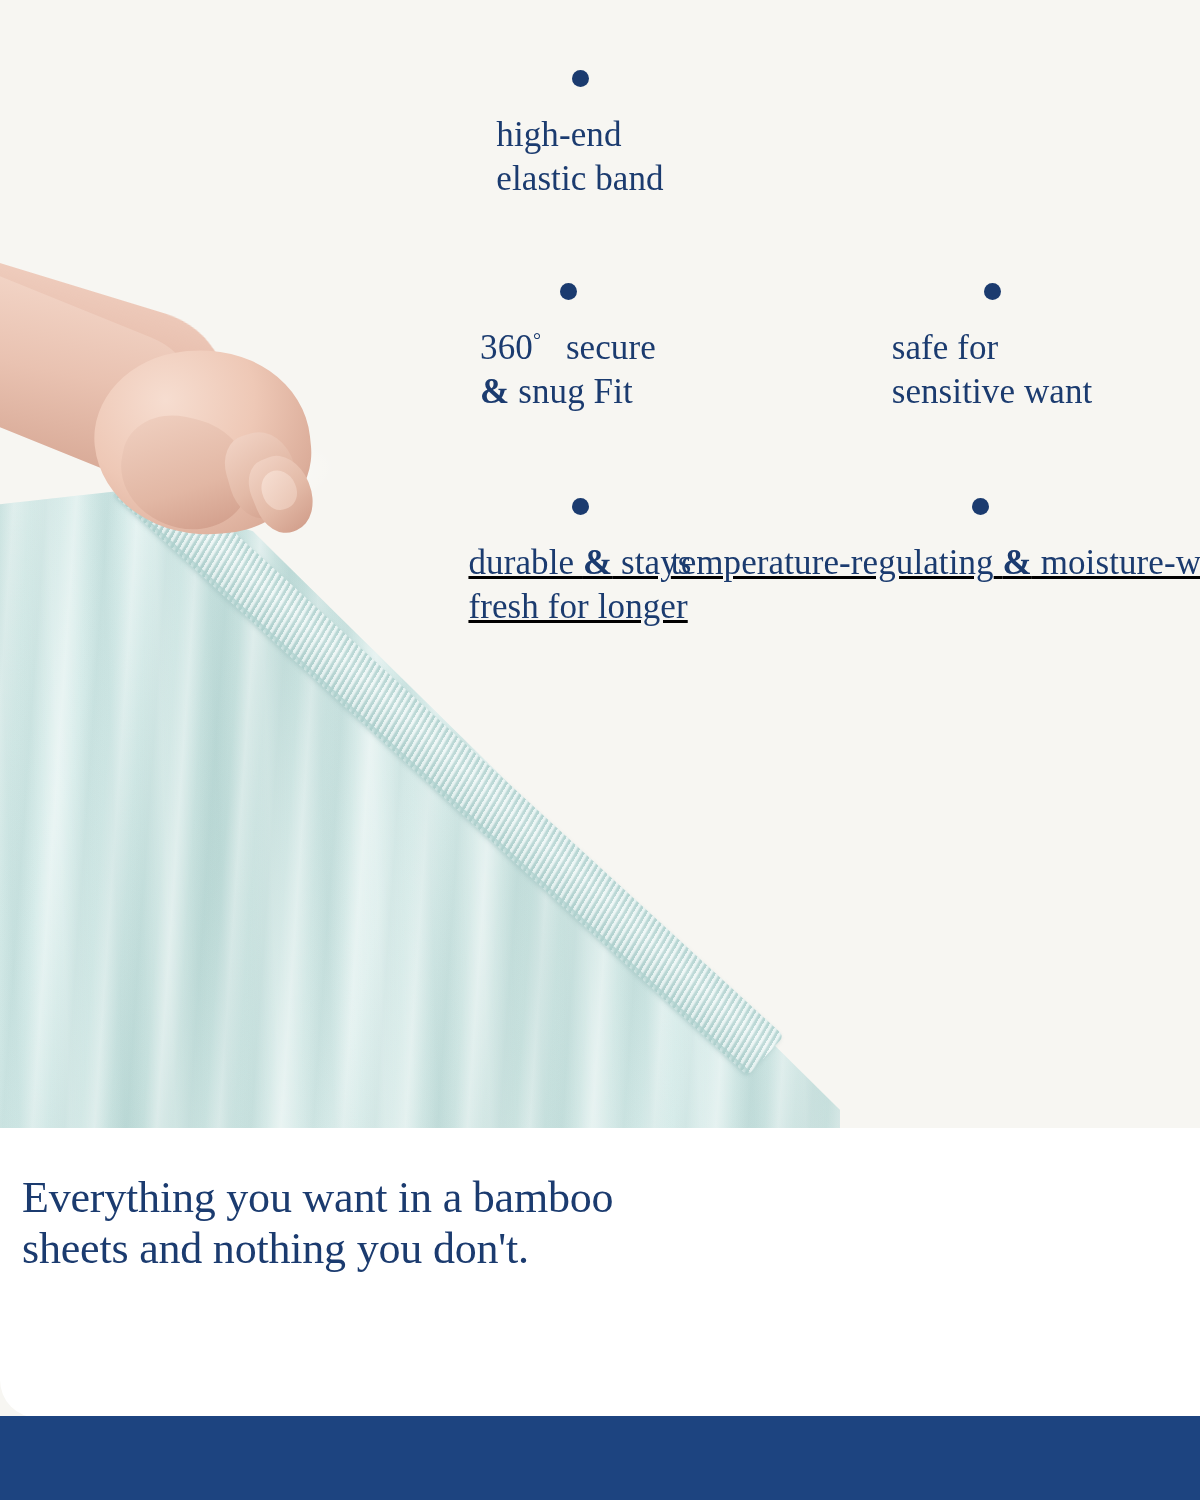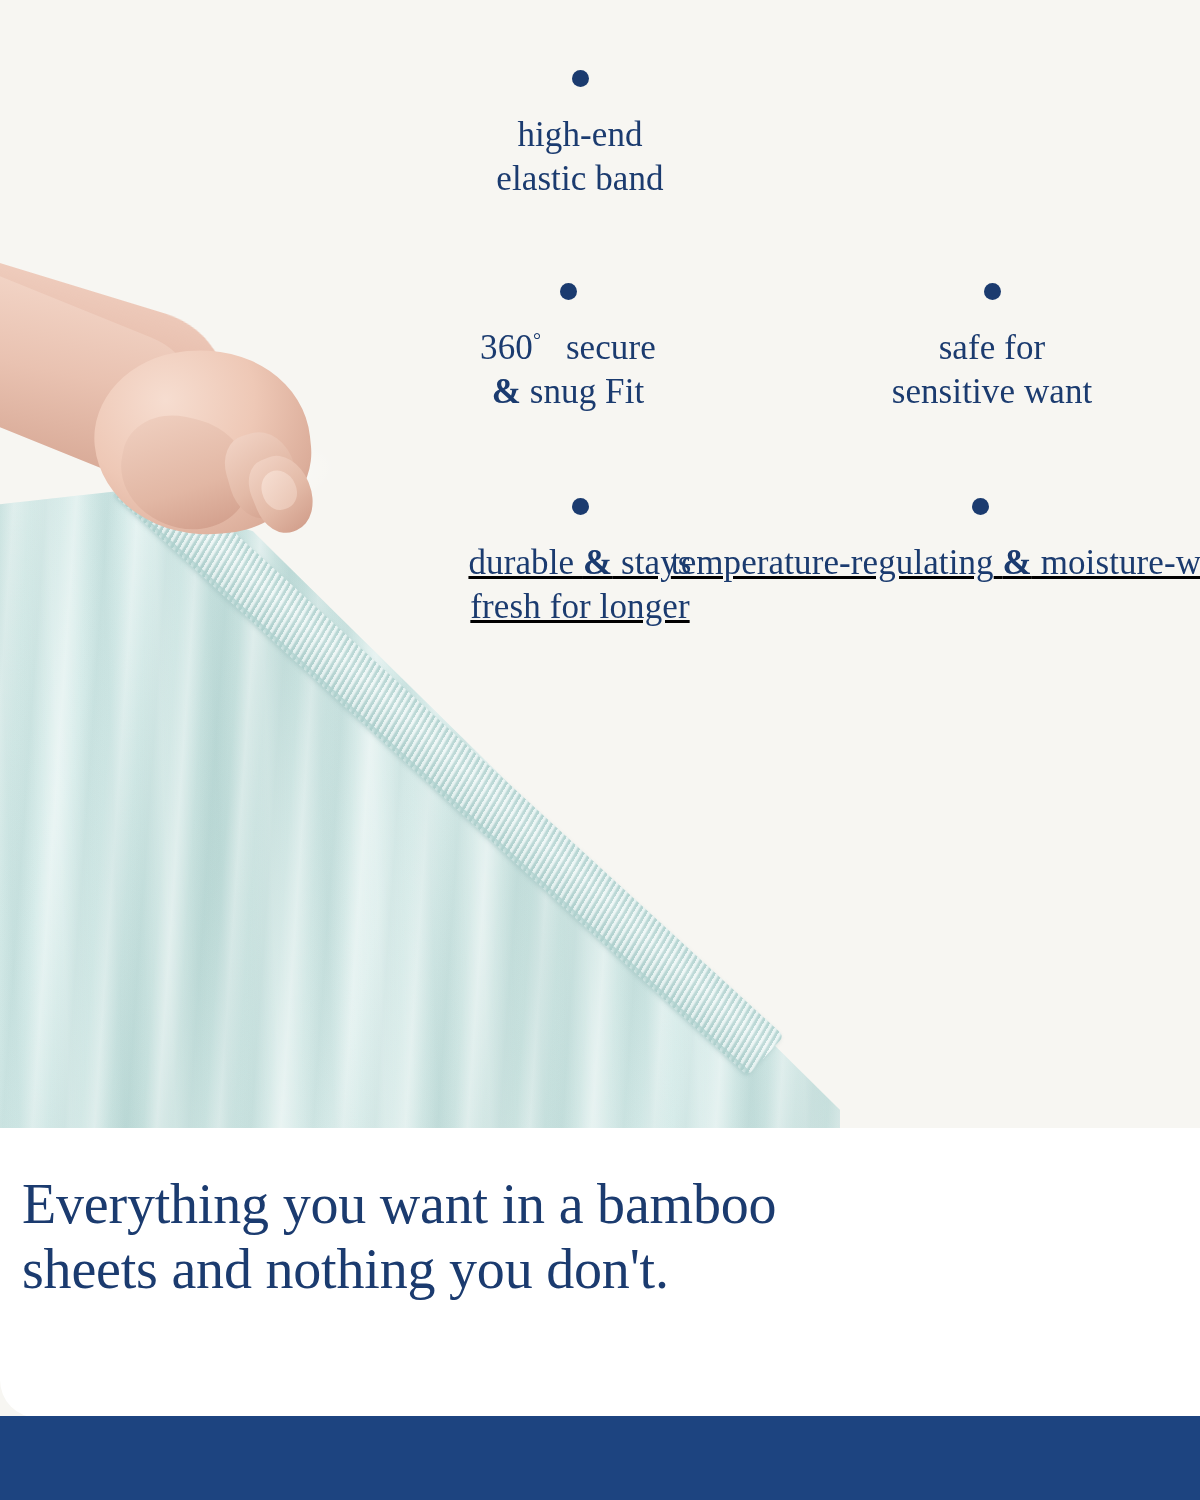--- a/index.html
+++ b/index.html
@@ -129,21 +129,20 @@
   }
 
   
   .features{
     position:absolute;left:380px;top:70px;width:800px;
   }
   .frow{display:flex;}
   .fcell{
     width:400px;
     display:flex;flex-direction:column;align-items:center;
-    text-align:center;
   }
   .dot{
     width:17px;height:17px;border-radius:50%;
     background:#1b3b6f;margin-bottom:26px;
   }
   .ftext{
     color:#1b3b6f;
     font-size:35px;
     line-height:1.26;
     letter-spacing:.1px;
@@ -166,21 +165,21 @@
 
   
   .card{
     position:absolute;left:0;right:0;top:1128px;height:290px;
     background:#ffffff;
     border-bottom-left-radius:38px;
   }
   .headline{
     position:absolute;left:22px;right:14px;top:44px;
     color:#1b3b6f;
-    font-size:56px;
+    font-size:44px;
     line-height:1.16;
     font-family:"Liberation Serif",serif;
     letter-spacing:-.2px;
     white-space:pre-line;
   }
 </style>
 </head>
 <body>
 
 <div id="stage">

